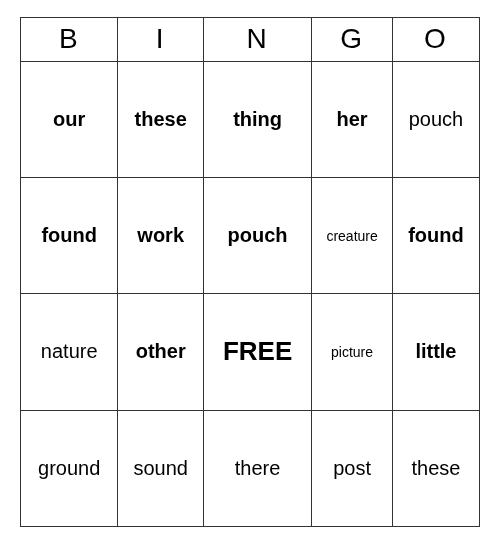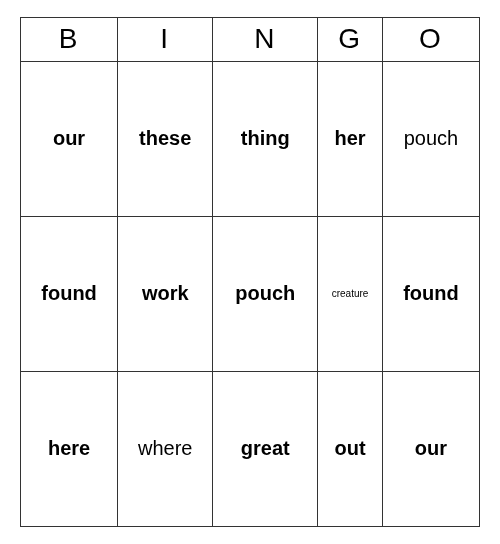--- a/index.html
+++ b/index.html
@@ -50,21 +50,21 @@
       font-size: 20px;
     }
 
     .bingo-table td.large-text {
       font-size: 20px;
       font-weight: bold;
       margin-left: 14px;
     }
 
     .bingo-table td.small-text {
-      font-size: 10px;
+      font-size: 14px;
     }
 
     .bingo-table td.free-cell {
       font-size: 26px;
       font-weight: bold;
     }
   </style>
 </head>
 <body>
 
@@ -90,21 +90,28 @@
           <td>pouch</td>
         </tr>
         <tr>
           <td class="large-text">found</td>
           <td class="large-text">work</td>
           <td class="large-text">pouch</td>
           <td class="small-text">creature</td>
           <td class="large-text">found</td>
         </tr>
         <tr>
-          <td class="large-text">here</td>
-          <td>where</td>
-          <td class="large-text">great</td>
-          <td class="large-text">out</td>
-          <td class="large-text">our</td>
+          <td>nature</td>
+          <td class="large-text">other</td>
+          <td class="free-cell">FREE</td>
+          <td class="small-text">picture</td>
+          <td class="large-text">little</td>
+        </tr>
+        <tr>
+          <td>ground</td>
+          <td>sound</td>
+          <td>there</td>
+          <td>post</td>
+          <td>these</td>
         </tr>
       </tbody>
   </table>
 </div>
 
 </body></html>

